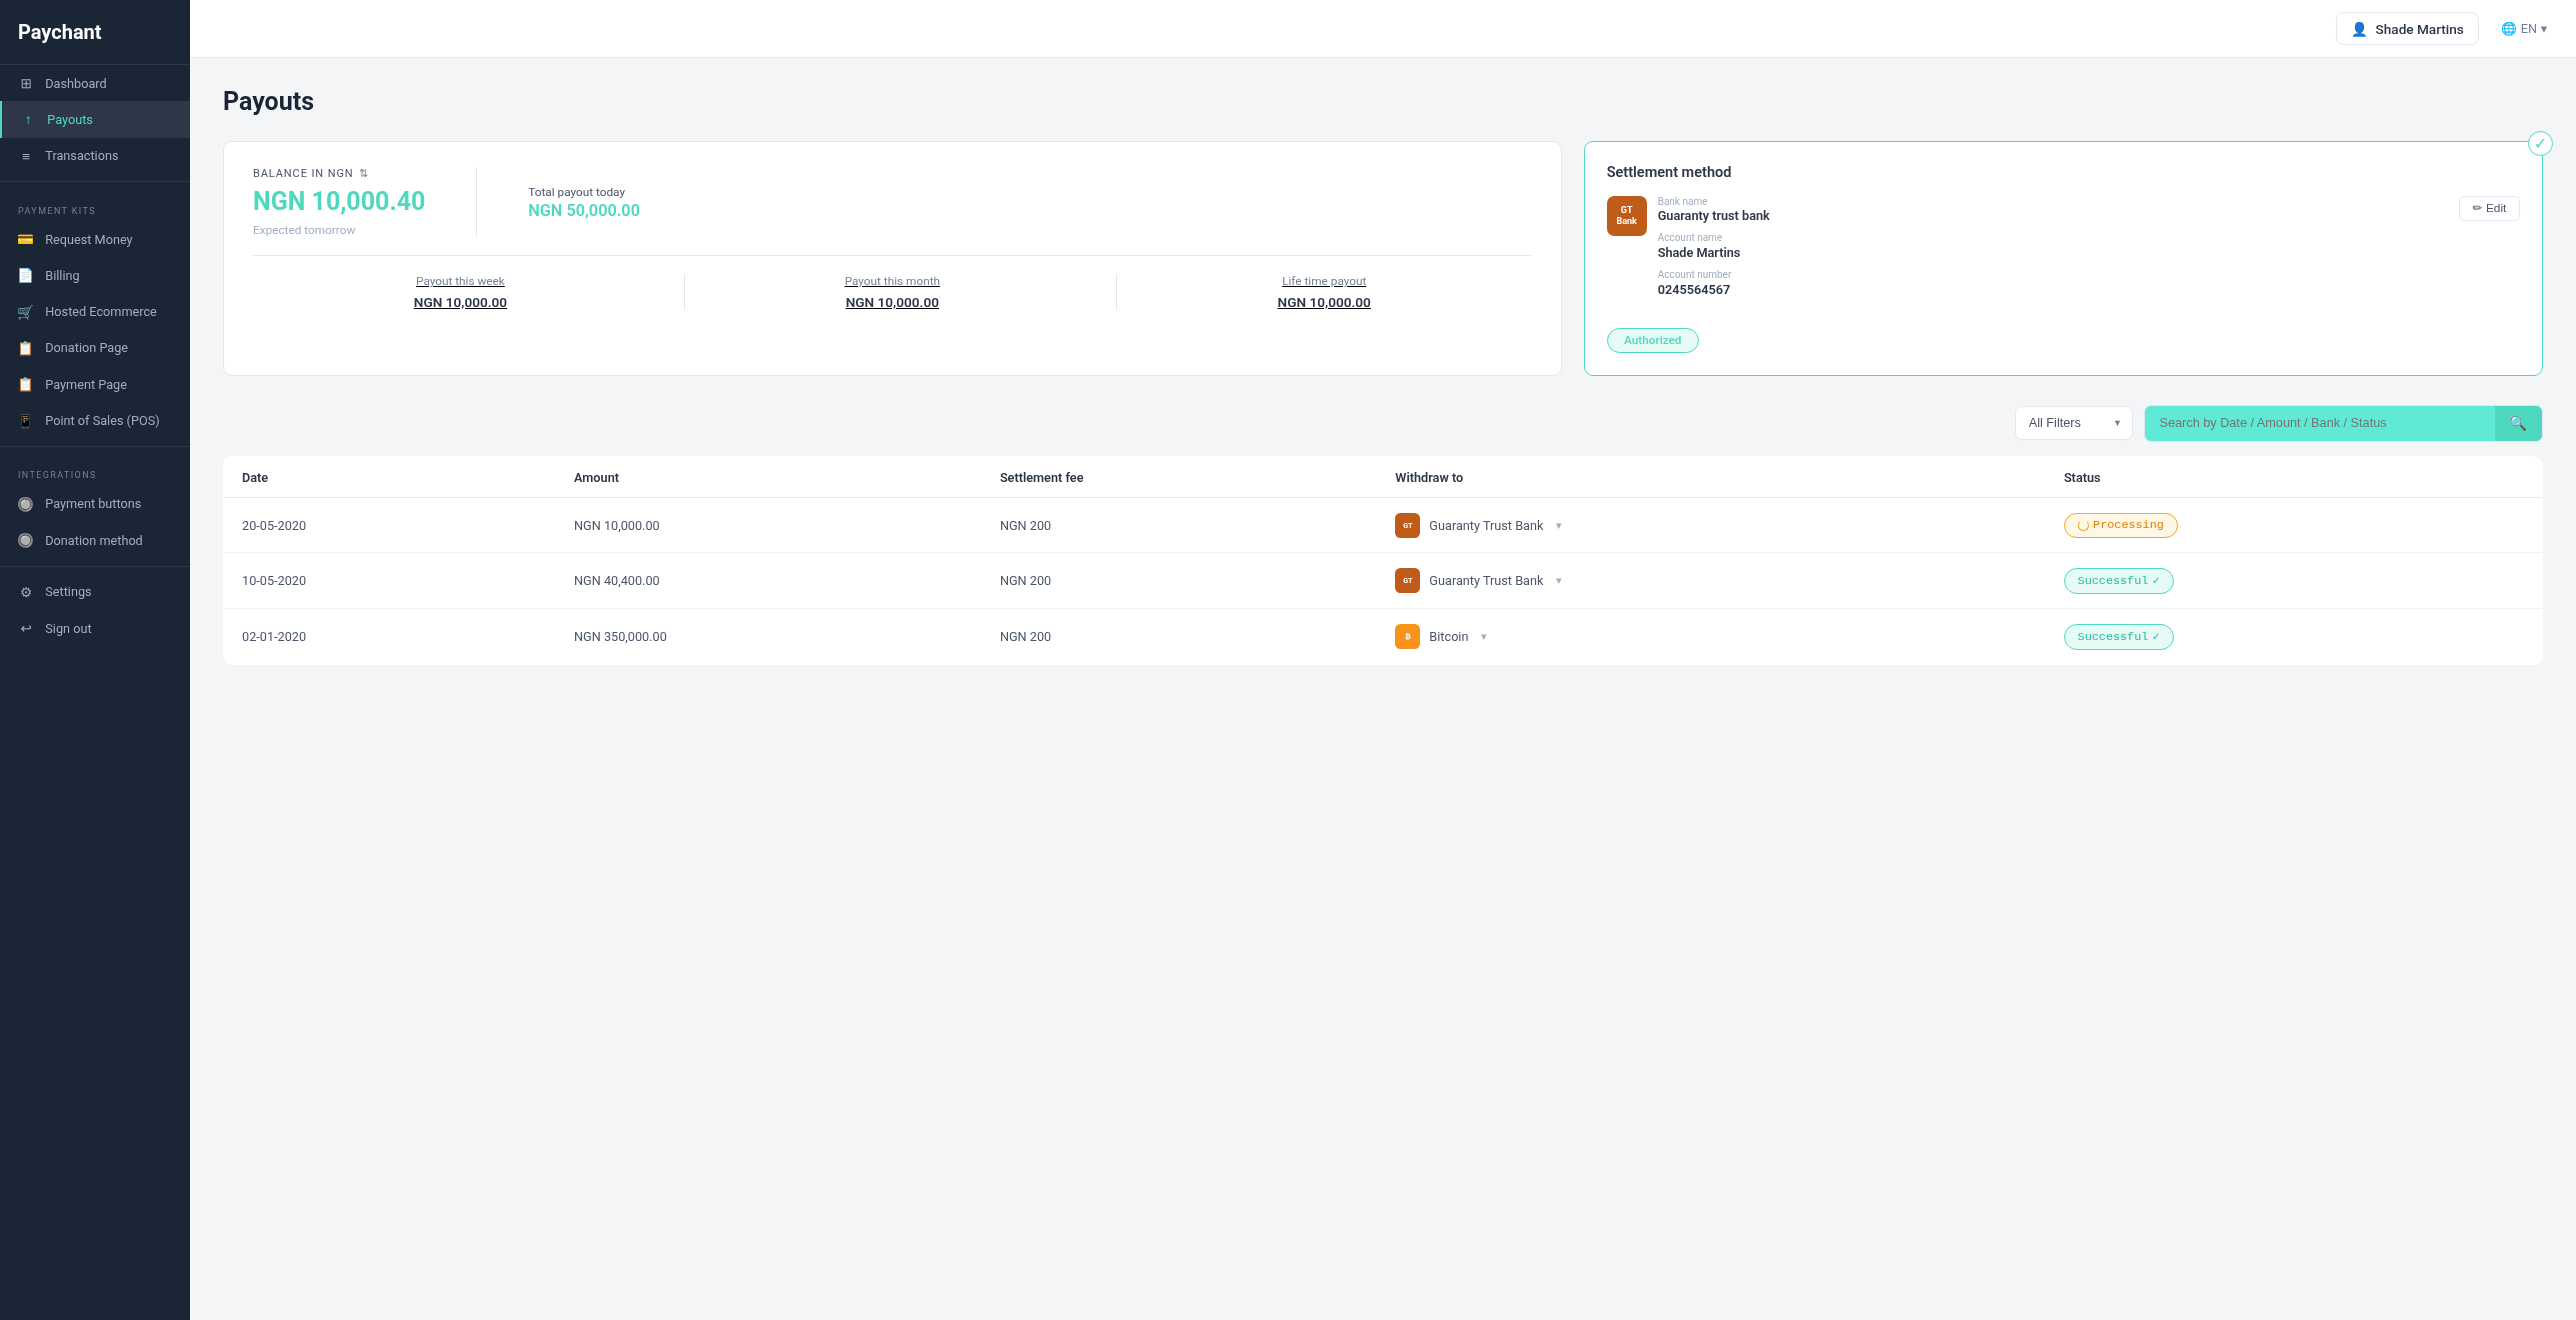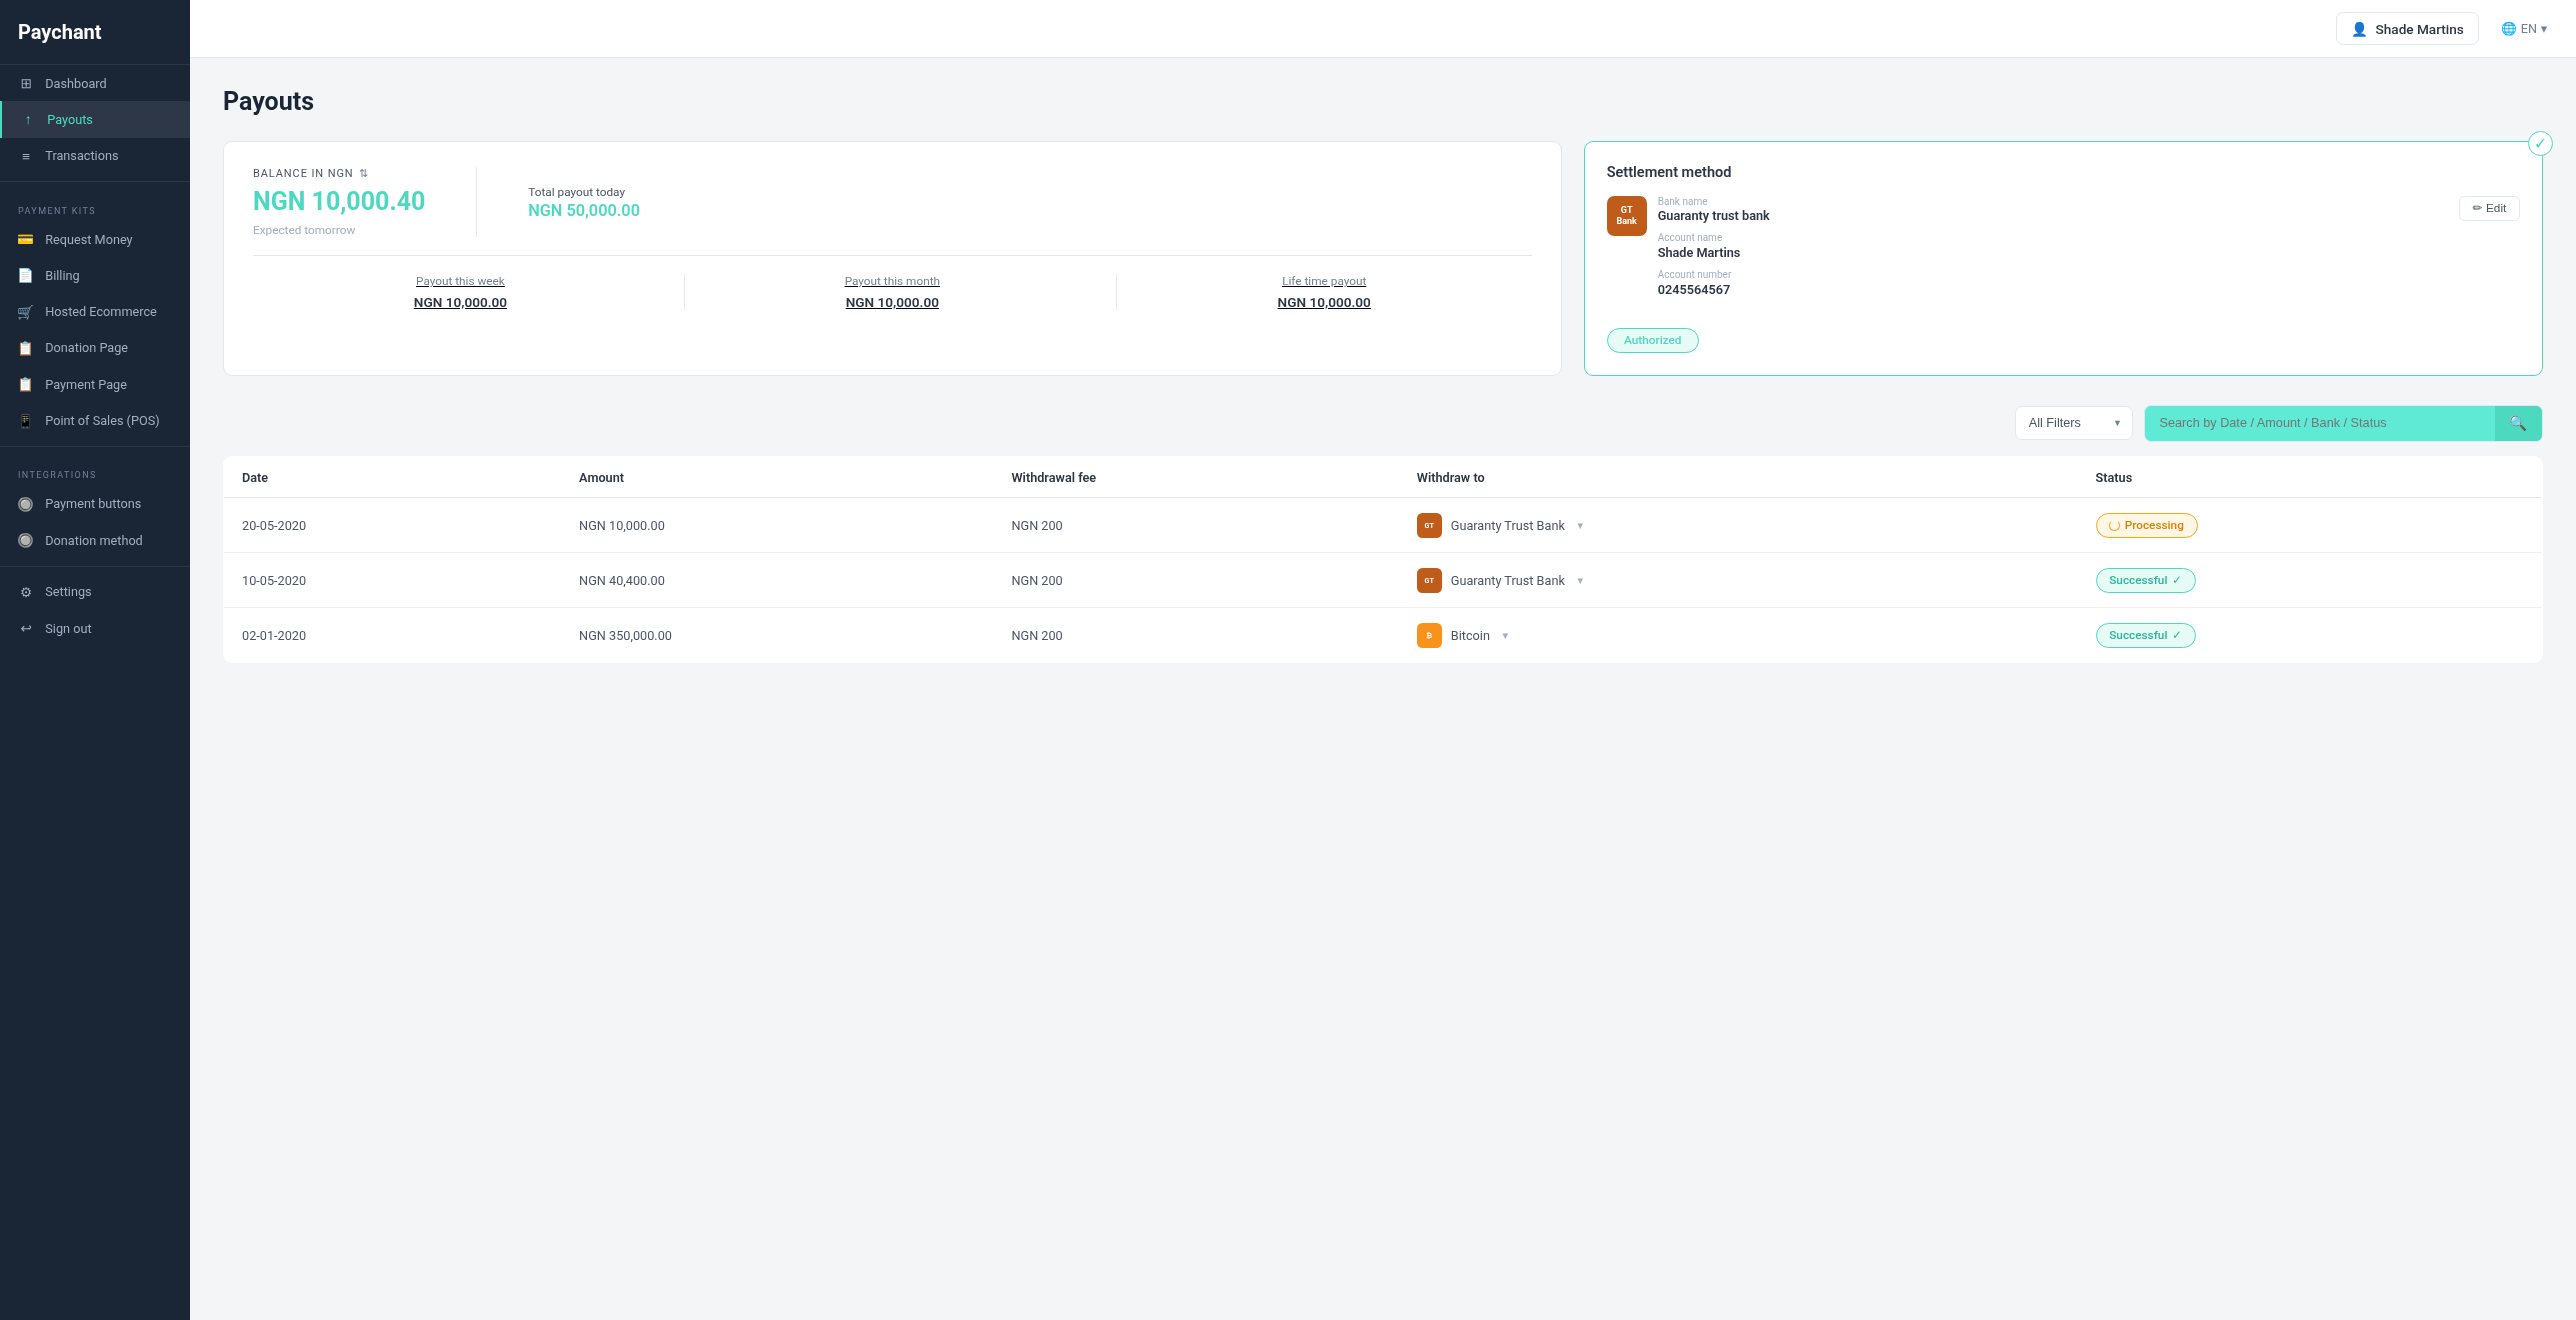--- a/index.html
+++ b/index.html
@@ -389,20 +389,21 @@
     .bank-chevron { color: #a0aec0; font-size: 11px; margin-left: 3.6px; }
 
     .status-badge {
       display: inline-flex;
       align-items: center;
       gap: 4.5px;
       border-radius: 18px;
       padding: 4.5px 12.7px;
       font-size: 11.8px;
       font-weight: 500;
+      font-family: Liberation Mono, monospace;
     }
     .status-processing {
       background: #fff7e6;
       color: #e08000;
       border: 0.9px solid #f6a623;
     }
     .status-successful {
       background: #e6faf6;
       color: #2bb89a;
       border: 0.9px solid #4dd9c0;
@@ -580,21 +581,21 @@
           <span>🔍</span>
         </button>
       </div>
     </div>
 
     <table>
       <thead>
         <tr>
           <th>Date</th>
           <th>Amount</th>
-          <th>Withdrawal fee</th>
+          <th>Settlement fee</th>
           <th>Withdraw to</th>
           <th>Status</th>
         </tr>
       </thead>
       <tbody id="table-body">
       <tr>
     <td>20-05-2020</td>
     <td>NGN 10,000.00</td>
     <td>NGN 200</td>
     <td>

